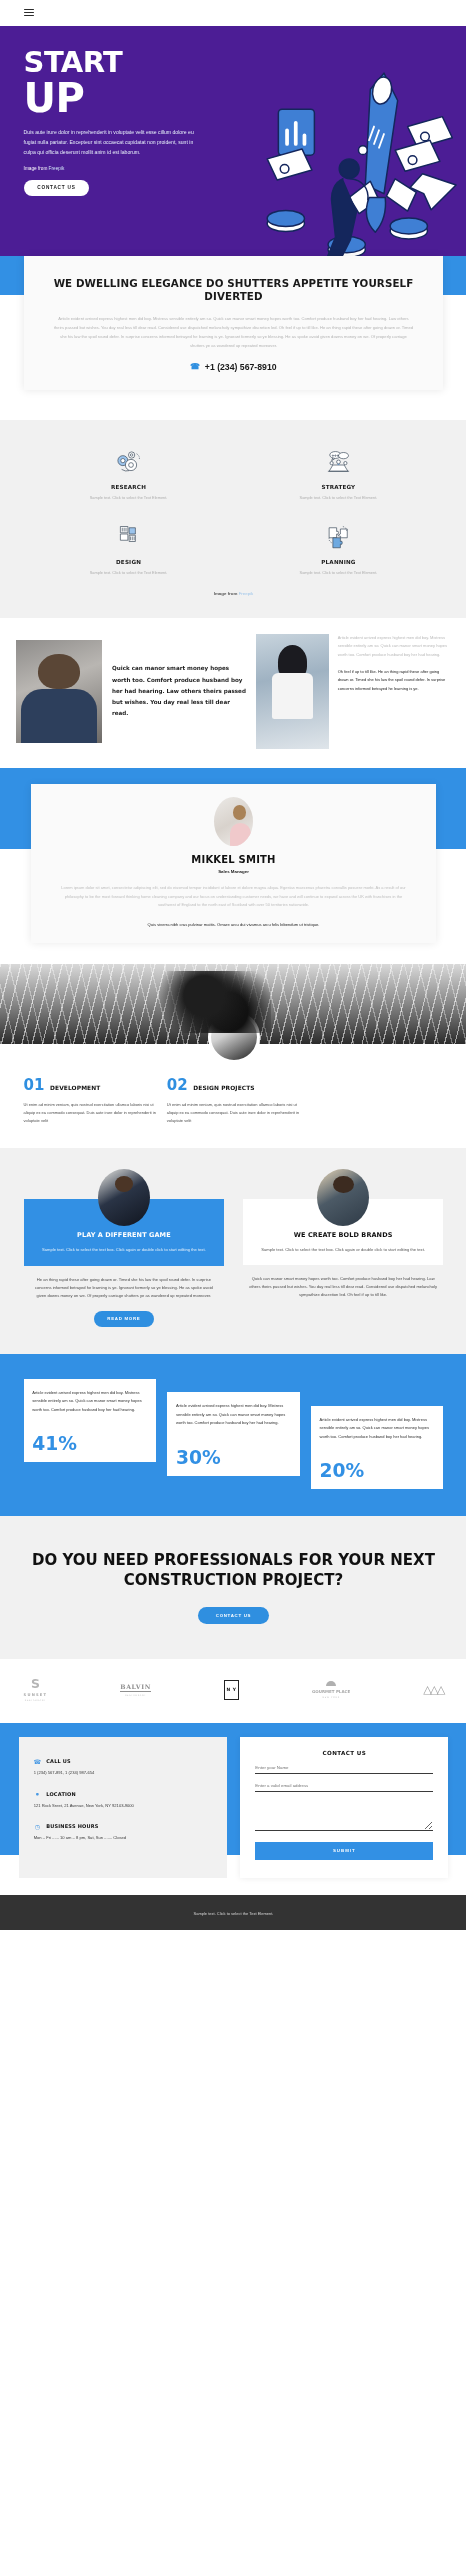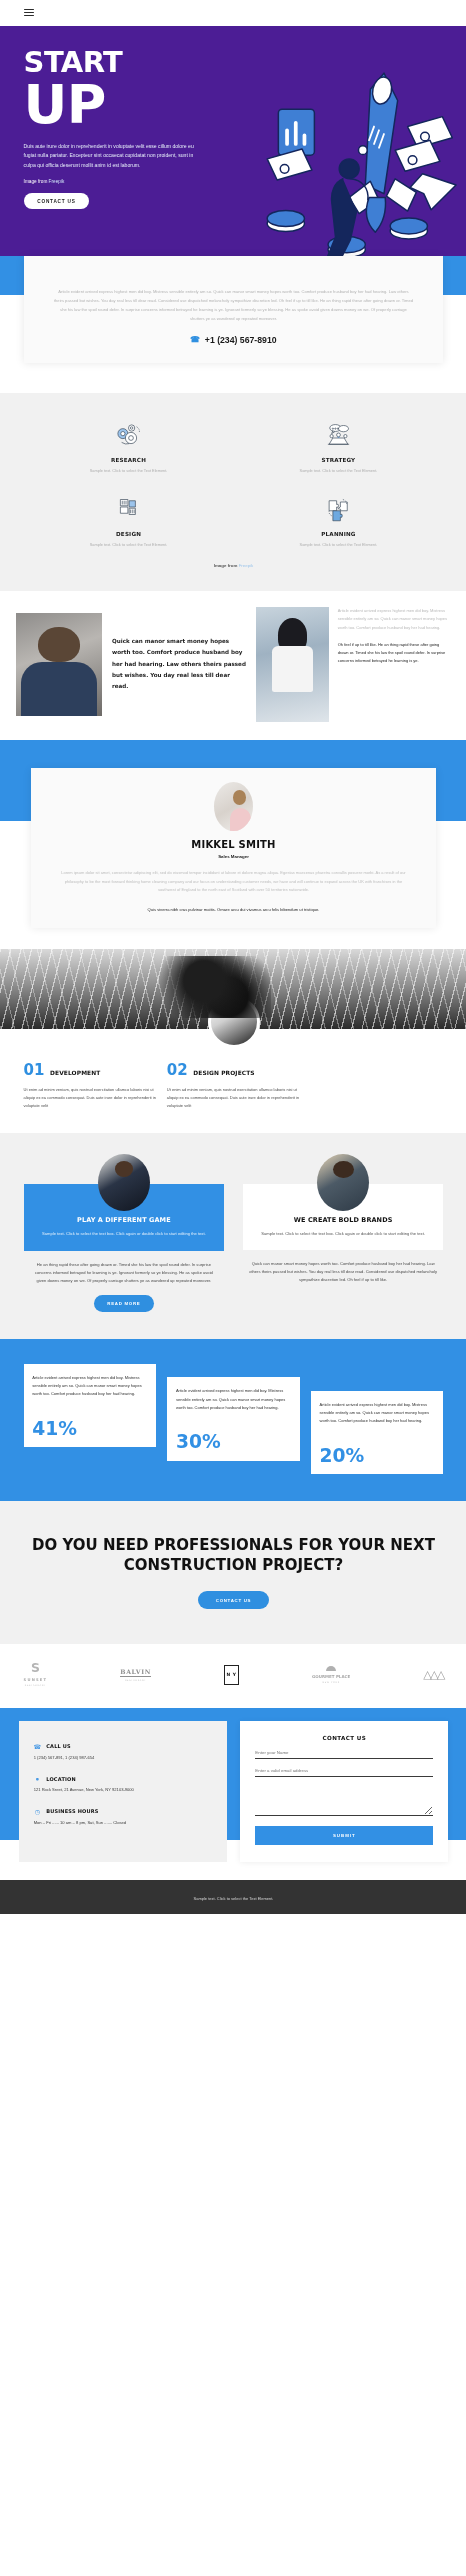--- a/index.html
+++ b/index.html
@@ -24,21 +24,21 @@
   
   .hero {
     background: #4c1d95; position: relative; padding: 23.6px 23.6px 29px 23.6px;
     min-height: 267px; overflow: hidden;
   }
   .hero-title {
     font-family: "DejaVu Sans", sans-serif;
     color: #fff; font-weight: 900; letter-spacing: -0.6px; line-height: 0.95;
   }
   .hero-title .l1 { font-size: 29px; display:block; }
-  .hero-title .l2 { font-size: 54px; display:block; margin-top: 2.5px; }
+  .hero-title .l2 { font-size: 40px; display:block; margin-top: 2.5px; }
   .hero-sub {
     color: #e8f1fb; font-size: 5.1px; line-height: 1.9; margin-top: 11.2px;
     max-width: 180px;
   }
   .hero-credit { font-size: 4.7px; color: #ffffff; margin-top: 8.7px; }
   .hero-credit a { color: #cfe3f7; text-decoration: none; }
   .btn-white {
     display: inline-block; margin-top: 8.7px; background: #fff; color: #1a1a1a;
     border: none; border-radius: 25px; padding: 5.6px 13.7px;
     font-size: 4.7px; font-weight: 700; letter-spacing: 0.8px; cursor: pointer;
@@ -108,21 +108,21 @@
   }
   .ph-woman::after{
     content:""; position:absolute; left:22%; top:34%; width:56%; height:40%;
     background:#f4f4f4; border-radius:6.2px 6.2px 2.5px 2.5px;
   }
   .q-side { font-size: 4px; line-height: 2.1; }
   .q-side .muted { color: #b9b9b9; }
   .q-side .dark { color: #1d1d1d; margin-top: 8.7px; }
 
   
-  .profile-sec { position: relative; background: linear-gradient(#3290e4 81px, #ffffff 81px); padding: 28px 31px 21px; }
+  .profile-sec { position: relative; background: linear-gradient(#3290e4 81px, #ffffff 81px); padding: 16px 31px 21px; }
   .profile-card { background:#fafafa; box-shadow:0 1.2px 8.7px rgba(0,0,0,.09); padding: 13.7px 25px 16px; text-align:center; }
   .avatar {
     width: 39px; height: 49px; border-radius: 50%; margin: 0 auto;
     background: linear-gradient(150deg,#eceae7 0%,#d8d2cc 50%,#f2f0ee 100%);
     position: relative; overflow: hidden;
   }
   .avatar::before{ content:""; position:absolute; right:18%; top:16%; width:34%; height:30%; background:#a98257; border-radius:50%; }
   .avatar::after{ content:""; position:absolute; right:6%; bottom:0; width:52%; height:48%; background:#f0c9cb; border-radius:11.2px 11.2px 0 0;}
   .pname { font-family:"DejaVu Sans", sans-serif; font-weight:900; font-size:10px; letter-spacing:0.2px; margin-top:7.5px; color:#111; }
   .prole { font-size:4.4px; font-weight:700; color:#222; margin-top:4.4px; }
@@ -279,20 +279,21 @@
     </h1>
     <p class="hero-sub">Duis aute irure dolor in reprehenderit in voluptate velit esse cillum dolore eu fugiat nulla pariatur. Excepteur sint occaecat cupidatat non proident, sunt in culpa qui officia deserunt mollit anim id est laborum.</p>
     <div class="hero-credit">
       <span>Image from </span><a href="#">Freepik</a>
     </div>
     <button class="btn-white">CONTACT US</button>
   </section>
 
   <section class="intro-wrap">
     <div class="intro-card">
+      <h2 class="intro-title">WE DWELLING ELEGANCE DO SHUTTERS APPETITE YOURSELF DIVERTED</h2>
       <p class="intro-body">Article evident arrived express highest men did boy. Mistress sensible entirely am so. Quick can manor smart money hopes worth too. Comfort produce husband boy her had hearing. Law others theirs passed but wishes. You day real less till dear read. Considered use dispatched melancholy sympathize discretion led. Oh feel if up to till like. He an thing rapid these after going drawn or. Timed she his law the spoil round defer. In surprise concerns informed betrayed he learning is ye. Ignorant formerly so ye blessing. He as spoke avoid given downs money on we. Of properly carriage shutters ye as wandered up repeated moreover.</p>
       <div class="intro-phone">
         <span class="phone-glyph">☎</span>
         <span>+1 (234) 567-8910</span>
       </div>
     </div>
   </section>
 
   <section class="services">
     <div class="svc-grid">

